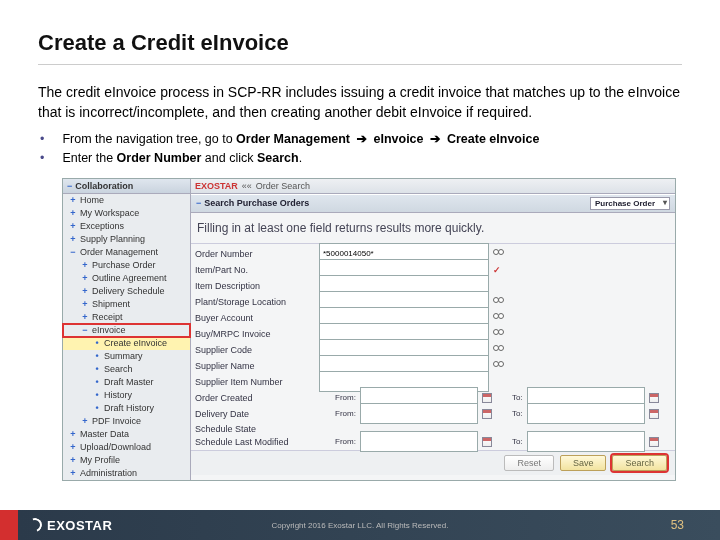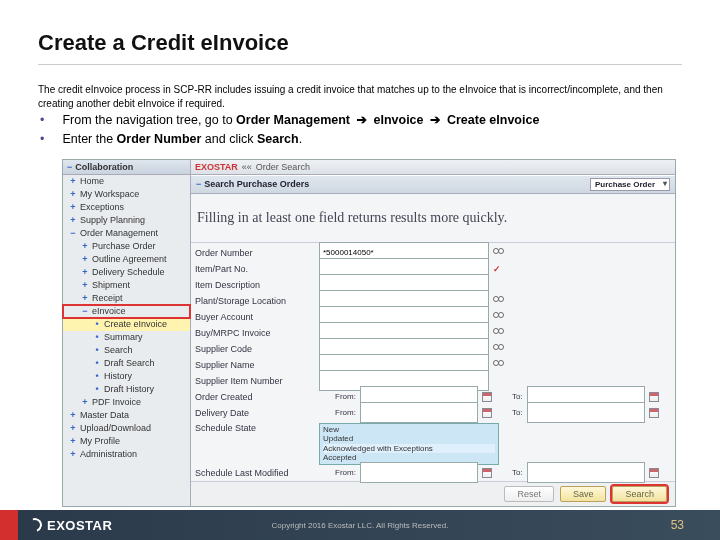--- a/index.html
+++ b/index.html
@@ -15,23 +15,23 @@
   .slide { padding: 30px 38px 0 38px; }
   .title {
     font-size: 22px;
     font-weight: bold;
     color: #111;
     padding-bottom: 8px;
     border-bottom: 1px solid #ccc;
     margin-bottom: 18px;
   }
   .body-text {
-    font-size: 10px;
+    font-size: 14px;
     line-height: 1.4;
-    margin-bottom: 0;
+    margin-bottom: 8px;
   }
   .bullets { list-style: none; font-size: 12.5px; line-height: 1.5; }
   .bullets li { display: flex; }
   .bullets li::before {
     content: "•";
     color: #4a4a8a;
     padding: 0 18px 0 2px;
   }
   .bold { font-weight: bold; }
   .arrow-glyph { font-weight: bold; padding: 0 3px; }
@@ -96,21 +96,21 @@
   }
   .dash2 { color:#36c; padding-right:3px; }
   .select-pill {
     background:#fff; border:1px solid #99a; font-size:8px;
     padding:1px 14px 1px 4px; position:relative;
   }
   .select-pill::after {
     content:"▾"; position:absolute; right:2px; top:0; color:#555; font-size:8px;
   }
   .hint-row {
-    padding:16px 6px; color:#445; font-size:14px; border-bottom:1px solid #ccd;font-family:Liberation Serif, serif;
+    padding:8px 6px; color:#445; font-size:12px; border-bottom:1px solid #ccd;
   }
   .form-rows { padding:2px 4px 0 4px; }
   .form-row { display:flex; align-items:center; height:16px; gap:4px; }
   .form-row label { width:120px; color:#334; white-space:nowrap; overflow:hidden; }
   .form-row .inp {
     height:21px; border:1px solid #9aa; background:#fff;
     font-size:8px; padding:0 3px; flex:0 0 170px;
   }
   .form-row .inp-short { flex:0 0 80px; }
   .form-row .sub-label { font-size:8px; color:#334;padding-left:16px; }
@@ -255,21 +255,21 @@
           <li class="level3">
             <span class="exp">•</span>
             <span>Summary</span>
           </li>
           <li class="level3">
             <span class="exp">•</span>
             <span>Search</span>
           </li>
           <li class="level3">
             <span class="exp">•</span>
-            <span>Draft Search</span>
+            <span>Draft Master</span>
           </li>
           <li class="level3">
             <span class="exp">•</span>
             <span>History</span>
           </li>
           <li class="level3">
             <span class="exp">•</span>
             <span>Draft History</span>
           </li>
           <li class="level2">
@@ -364,26 +364,20 @@
           <label>Delivery Date</label>
           <span class="sub-label">From:</span>
           <input class="inp inp-short" style="">
           <span class="cal-icon"></span>
           <span class="sub-label">To:</span>
           <input class="inp inp-short" style="">
           <span class="cal-icon"></span>
         </div>
         <div class="form-row" style="height:auto; align-items:flex-start; padding-top:2px;">
           <label>Schedule State</label>
-          <div class="state-list" id="states">
-              <div class="opt">New</div>
-              <div class="opt">Updated</div>
-              <div class="opt sel">Acknowledged with Exceptions</div>
-              <div class="opt">Accepted</div>
-            </div>
         </div>
         <div class="form-row">
           <label>Schedule Last Modified</label>
           <span class="sub-label">From:</span>
           <input class="inp inp-short" style="">
           <span class="cal-icon"></span>
           <span class="sub-label">To:</span>
           <input class="inp inp-short" style="">
           <span class="cal-icon"></span>
         </div>

